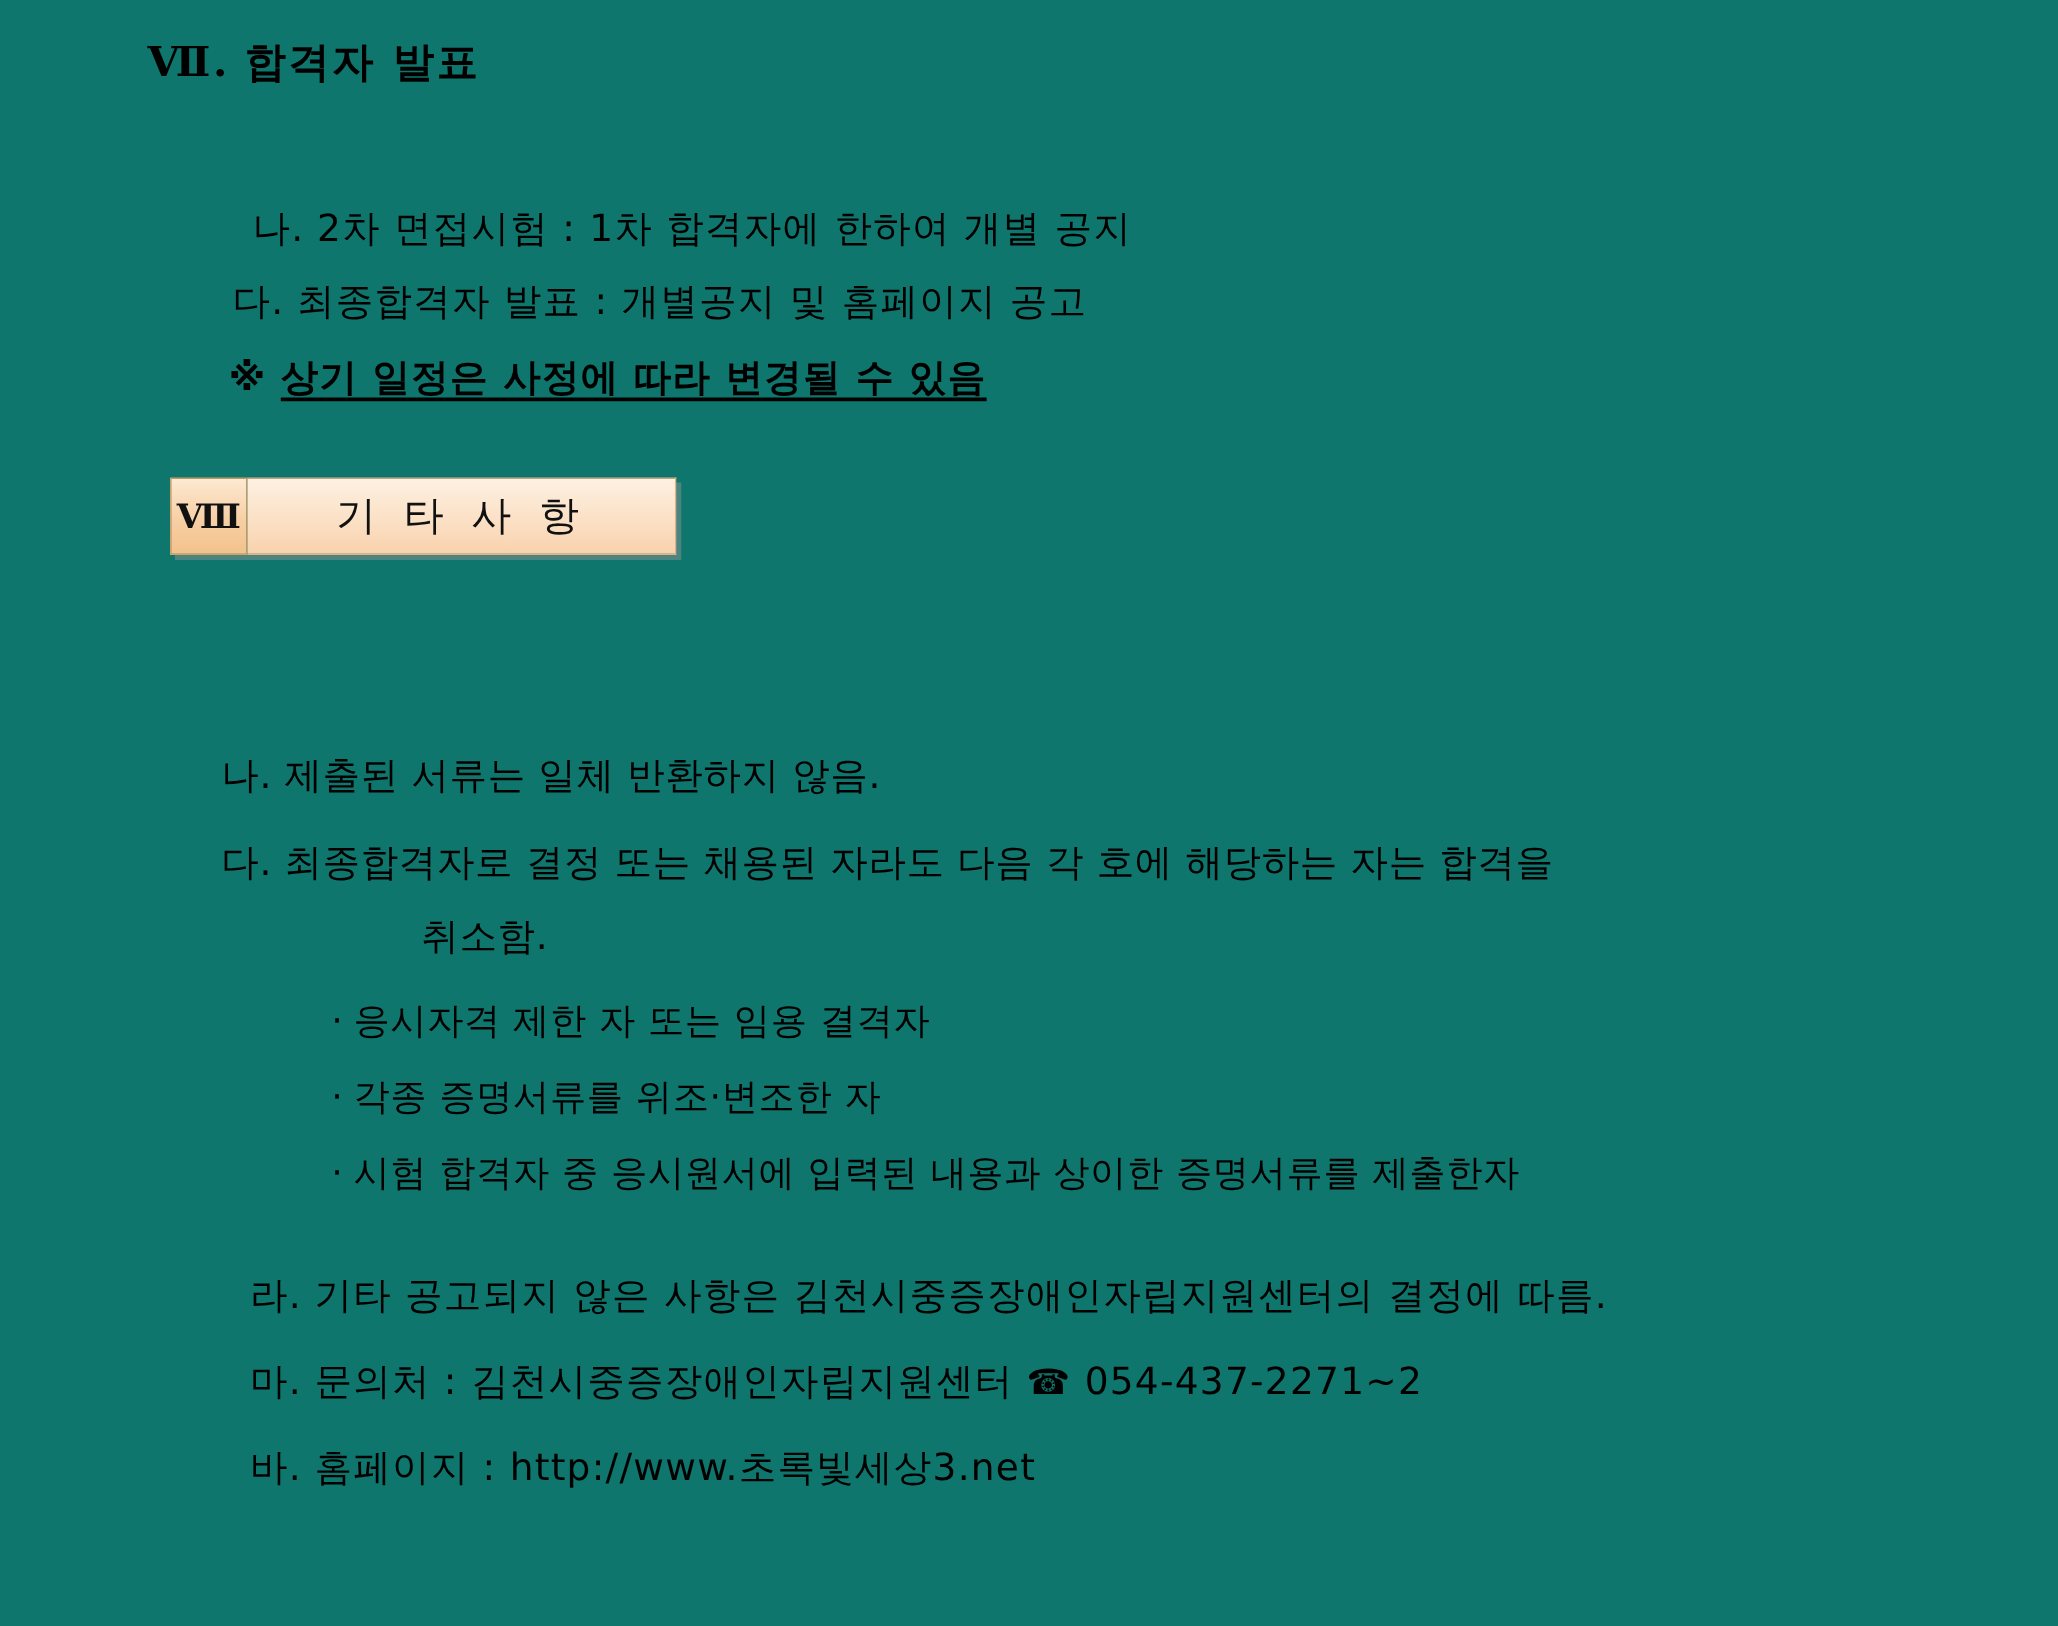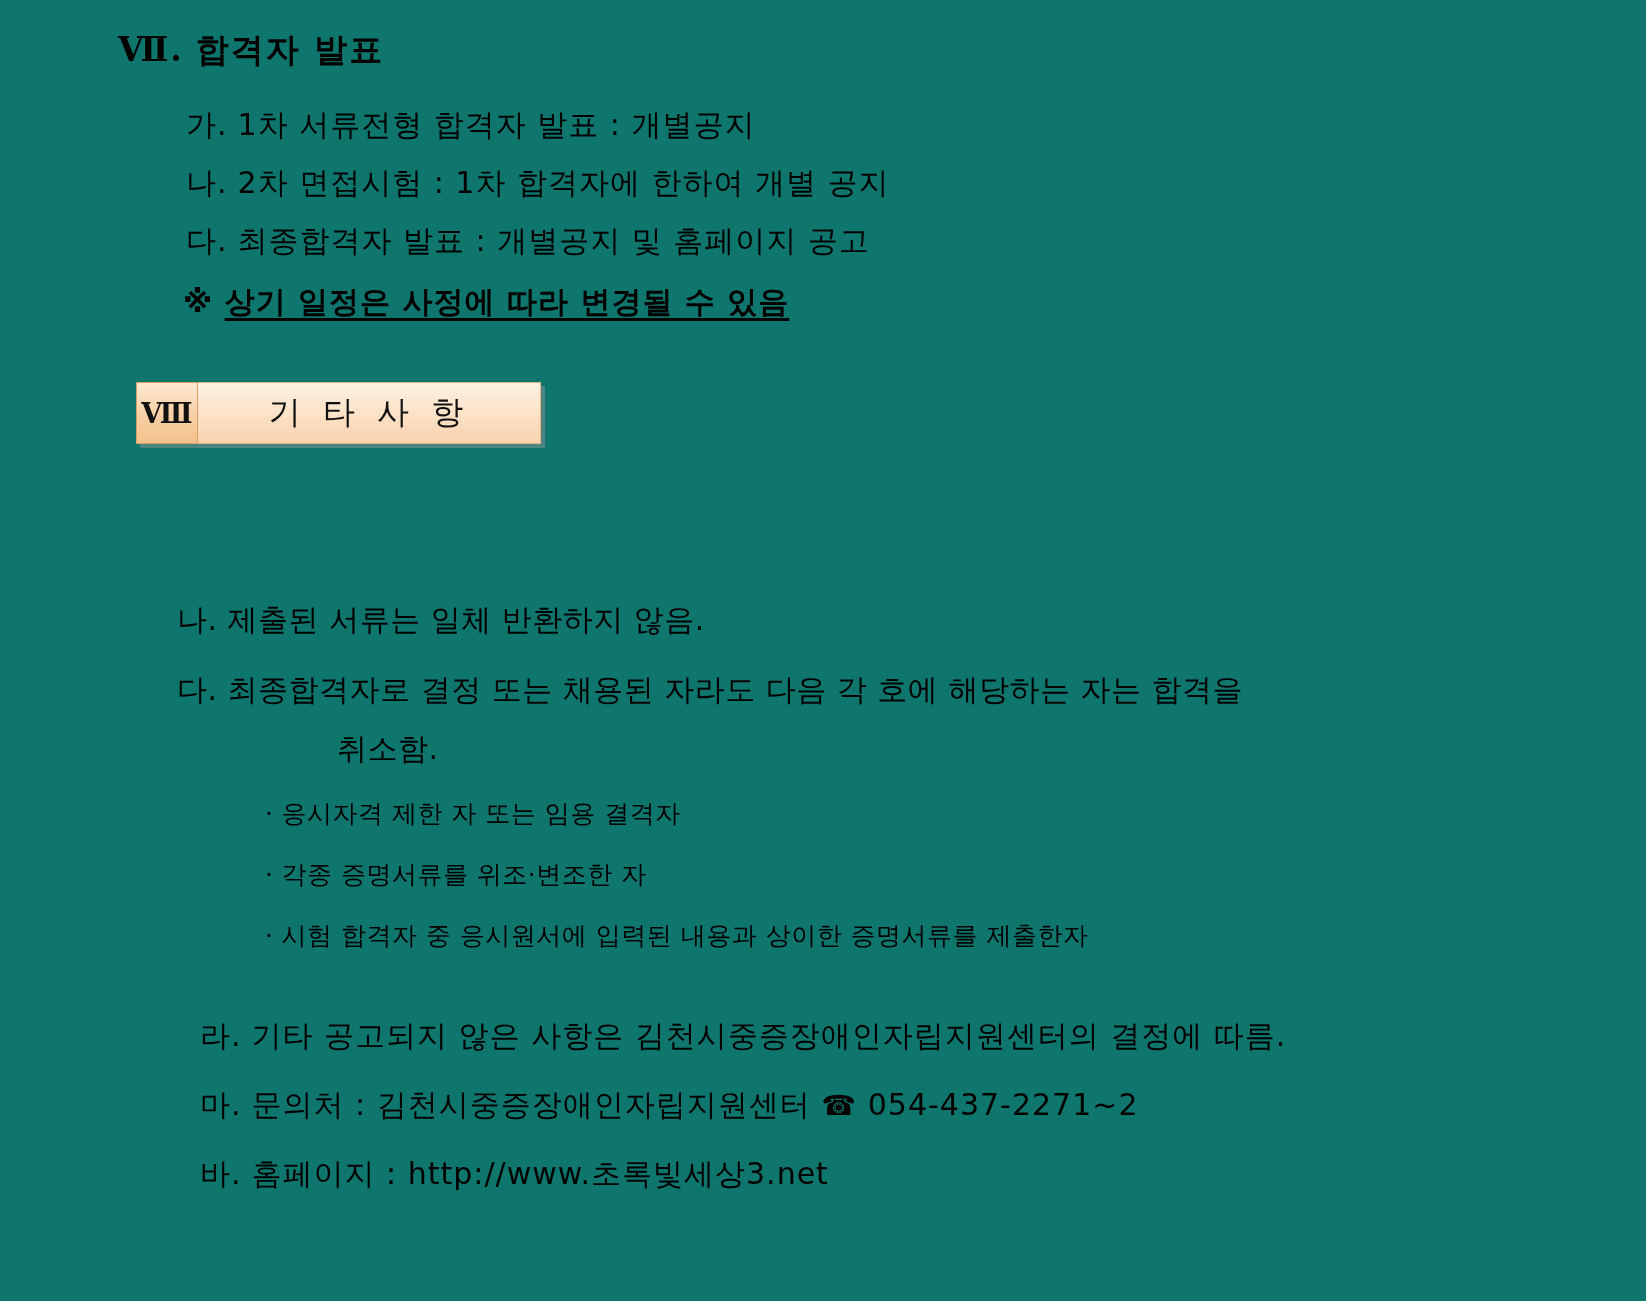--- a/index.html
+++ b/index.html
@@ -101,45 +101,42 @@
     letter-spacing: 0.5px;
   }
   .para .line {
     white-space: nowrap;
   }
   .para .line.indent {
     padding-left: 34px;
   }
   .bullet {
     position: absolute;
-    font-size: 25px;
+    font-size: 29px;
     letter-spacing: 0.5px;
     white-space: nowrap;
   }
   .bullet .dot {
     margin-right: 8px;
   }
   .phone-glyph {
     font-family: "DejaVu Sans", sans-serif;
     font-size: 28px;
   }
 </style>
 </head>
 <body>
 
 <div class="page">
 
   <div class="sec7-head">
     <span class="num">Ⅶ.</span><span>합격자 발표</span>
   </div>
 
-  <div class="lv1" style="left:186px; top:105px;">
-    <span class="marker">가.</span><span>1차 서류전형 합격자 발표 : 개별공지</span>
-  </div>
-  <div class="lv1" style="left:186px; top:163px;">
+  <div class="lv1" style="left:202px; top:163px;">
     <span class="marker">나.</span><span>2차 면접시험 : 1차 합격자에 한하여 개별 공지</span>
   </div>
   <div class="lv1" style="left:186px; top:221px;">
     <span class="marker">다.</span><span>최종합격자 발표 : 개별공지 및 홈페이지 공고</span>
   </div>
 
   <div class="note" style="left:183px; top:282px;">
     <span>※</span>
     <span class="underline">상기 일정은 사정에 따라 변경될 수 있음</span>
   </div>

